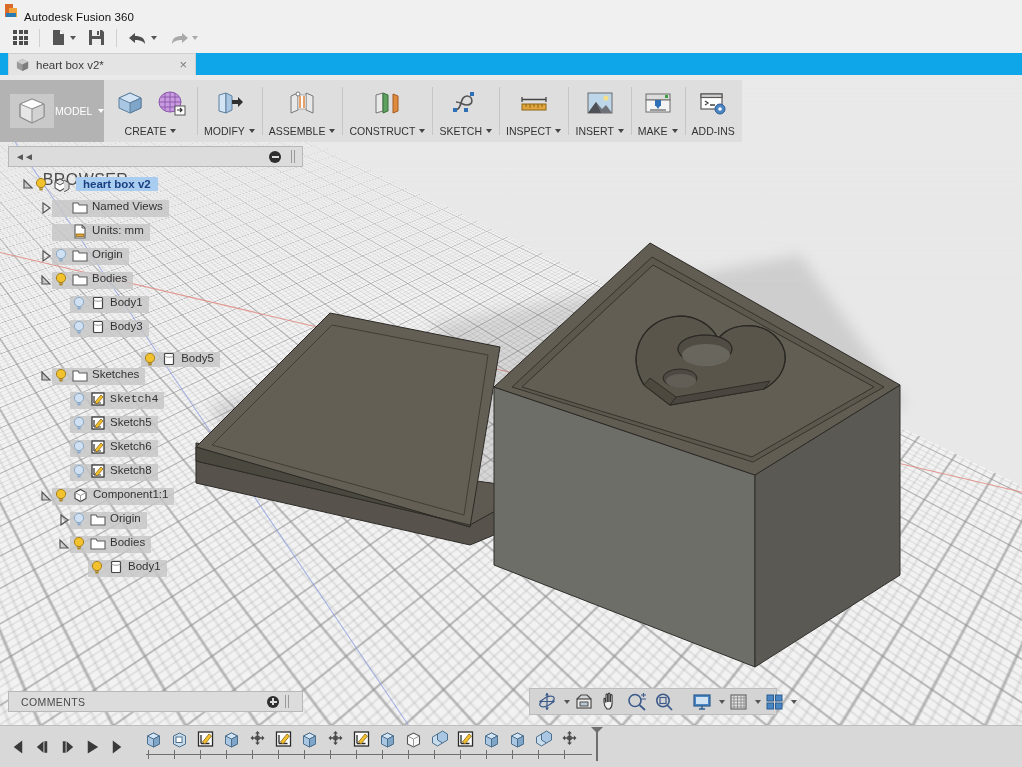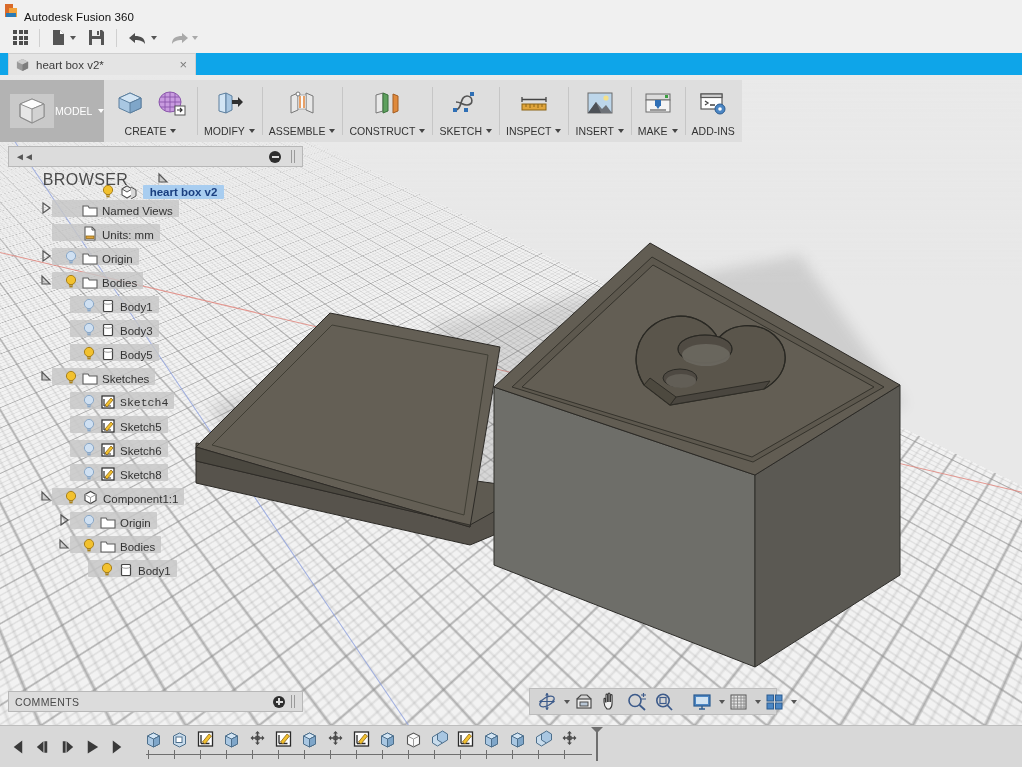--- a/index.html
+++ b/index.html
@@ -89,30 +89,30 @@
   #browser-header .bh-collapse{color:#555;font-size:10px;letter-spacing:-1px;cursor:pointer;}
   #browser-header .bh-title{font-size:16px;color:#4a4a4a;letter-spacing:.4px;flex:1;margin-top:47px;}
   .circ-minus{width:12px;height:12px;border-radius:50%;background:#2e2e2e;position:relative;cursor:pointer;flex:none;}
   .circ-minus:after{content:"";position:absolute;left:2.5px;top:5px;width:7px;height:2px;background:#dcdcdc;}
   .grip{width:5px;height:13px;flex:none;
     background:repeating-linear-gradient(90deg,#9a9a9a 0 1px,transparent 1px 3px);cursor:col-resize;}
 
   #tree{left:8px;top:172px;width:295px;}
   .tnode{height:24px;display:flex;align-items:center;position:relative;}
   .tarrow{width:12px;height:12px;flex:none;cursor:pointer;}
-  .tbg{display:flex;align-items:flex-end;gap:4px;background:rgba(198,198,198,.82);height:17px;padding:0 6px 0 12px;border-radius:1px;}
+  .tbg{display:flex;align-items:flex-start;gap:4px;background:rgba(198,198,198,.82);height:17px;padding:0 6px 0 2px;border-radius:1px;}
   .tlabel{font-size:11.5px;color:#333;white-space:nowrap;}
   .sel-pill{background:#a8cdf0;color:#1a3f80;font-weight:bold;padding:1px 7px;border-radius:1px;font-size:11.5px;}
   .bulb{width:14px;height:15px;flex:none;}
 
   
   #comments{
     left:8px;top:691px;width:295px;height:21px;background:#dcdcdc;
     border:1px solid #b8b8b8;box-sizing:border-box;
-    display:flex;align-items:center;gap:6px;padding:0 6px;
+    display:flex;align-items:center;gap:6px;padding:0 12px;
   }
   #comments .c-title{font-size:10.5px;color:#4a4a4a;letter-spacing:.4px;flex:1;}
   .circ-plus{width:12px;height:12px;border-radius:50%;background:#2e2e2e;position:relative;cursor:pointer;flex:none;}
   .circ-plus:after{content:"";position:absolute;left:2.5px;top:5px;width:7px;height:2px;background:#dcdcdc;}
   .circ-plus:before{content:"";position:absolute;left:5px;top:2.5px;width:2px;height:7px;background:#dcdcdc;}
 
   
   #ribbon{left:0;top:80px;width:1022px;height:62px;pointer-events:none;}
   #ribbon-inner{position:absolute;left:0;top:0;height:62px;display:flex;align-items:stretch;pointer-events:auto;}
   #ws-block{width:104px;background:#b3b3b3;display:flex;align-items:center;}
@@ -487,21 +487,21 @@
 </div>
 
 <div id="browser-header" class="abs">
   <span class="bh-collapse">◄◄</span>
   <span class="bh-title">BROWSER</span>
   <span class="circ-minus"></span>
   <span class="grip"></span>
 </div>
 
 <div id="tree" class="abs">
-    <div class="tnode sel" style="padding-left: 14px; flex-direction: column;">
+    <div class="tnode sel" style="padding-left: 14px;">
       <svg class="tarrow" viewBox="0 0 12 12">
         <path d="M2 2v8h8z" fill="none" stroke="#555" stroke-width="1.2"></path>
         <path d="M2 2v8h8z" fill="#6d6d6d" opacity=".25"></path>
       </svg>
       <span style="display:flex;align-items:center;gap:5px;">
         <svg width="14" height="15" viewBox="0 0 14 15">
           <circle cx="7" cy="6" r="4.6" fill="#f2c12e" stroke="#a8801a" stroke-width="1"></circle>
           <rect x="5" y="10" width="4" height="1.6" fill="#a8801a"></rect>
           <rect x="5.4" y="12" width="3.2" height="1.4" fill="#a8801a"></rect>
         </svg>
@@ -593,21 +593,21 @@
           <rect x="5" y="10" width="4" height="1.6" fill="#8aa8c8"></rect>
           <rect x="5.4" y="12" width="3.2" height="1.4" fill="#8aa8c8"></rect>
         </svg>
         <svg width="16" height="14" viewBox="0 0 16 14">
           <rect x="3.5" y="1.5" width="9" height="11" rx="1" fill="#fff" stroke="#444" stroke-width="1.2"></rect>
           <path d="M3.5 4.2c2 1.4 7 1.4 9 0" fill="none" stroke="#9a9a9a" stroke-width="1"></path>
         </svg>
         <span class="tlabel">Body3</span>
       </span>
     </div>
-    <div class="tnode" style="padding-left: 50px;">
+    <div class="tnode" style="padding-left: 50px; flex-direction: column;">
       <span class="tarrow"></span>
       <span class="tbg">
         <svg width="14" height="15" viewBox="0 0 14 15">
           <circle cx="7" cy="6" r="4.6" fill="#f2c12e" stroke="#a8801a" stroke-width="1"></circle>
           <rect x="5" y="10" width="4" height="1.6" fill="#a8801a"></rect>
           <rect x="5.4" y="12" width="3.2" height="1.4" fill="#a8801a"></rect>
         </svg>
         <svg width="16" height="14" viewBox="0 0 16 14">
           <rect x="3.5" y="1.5" width="9" height="11" rx="1" fill="#fff" stroke="#444" stroke-width="1.2"></rect>
           <path d="M3.5 4.2c2 1.4 7 1.4 9 0" fill="none" stroke="#9a9a9a" stroke-width="1"></path>

